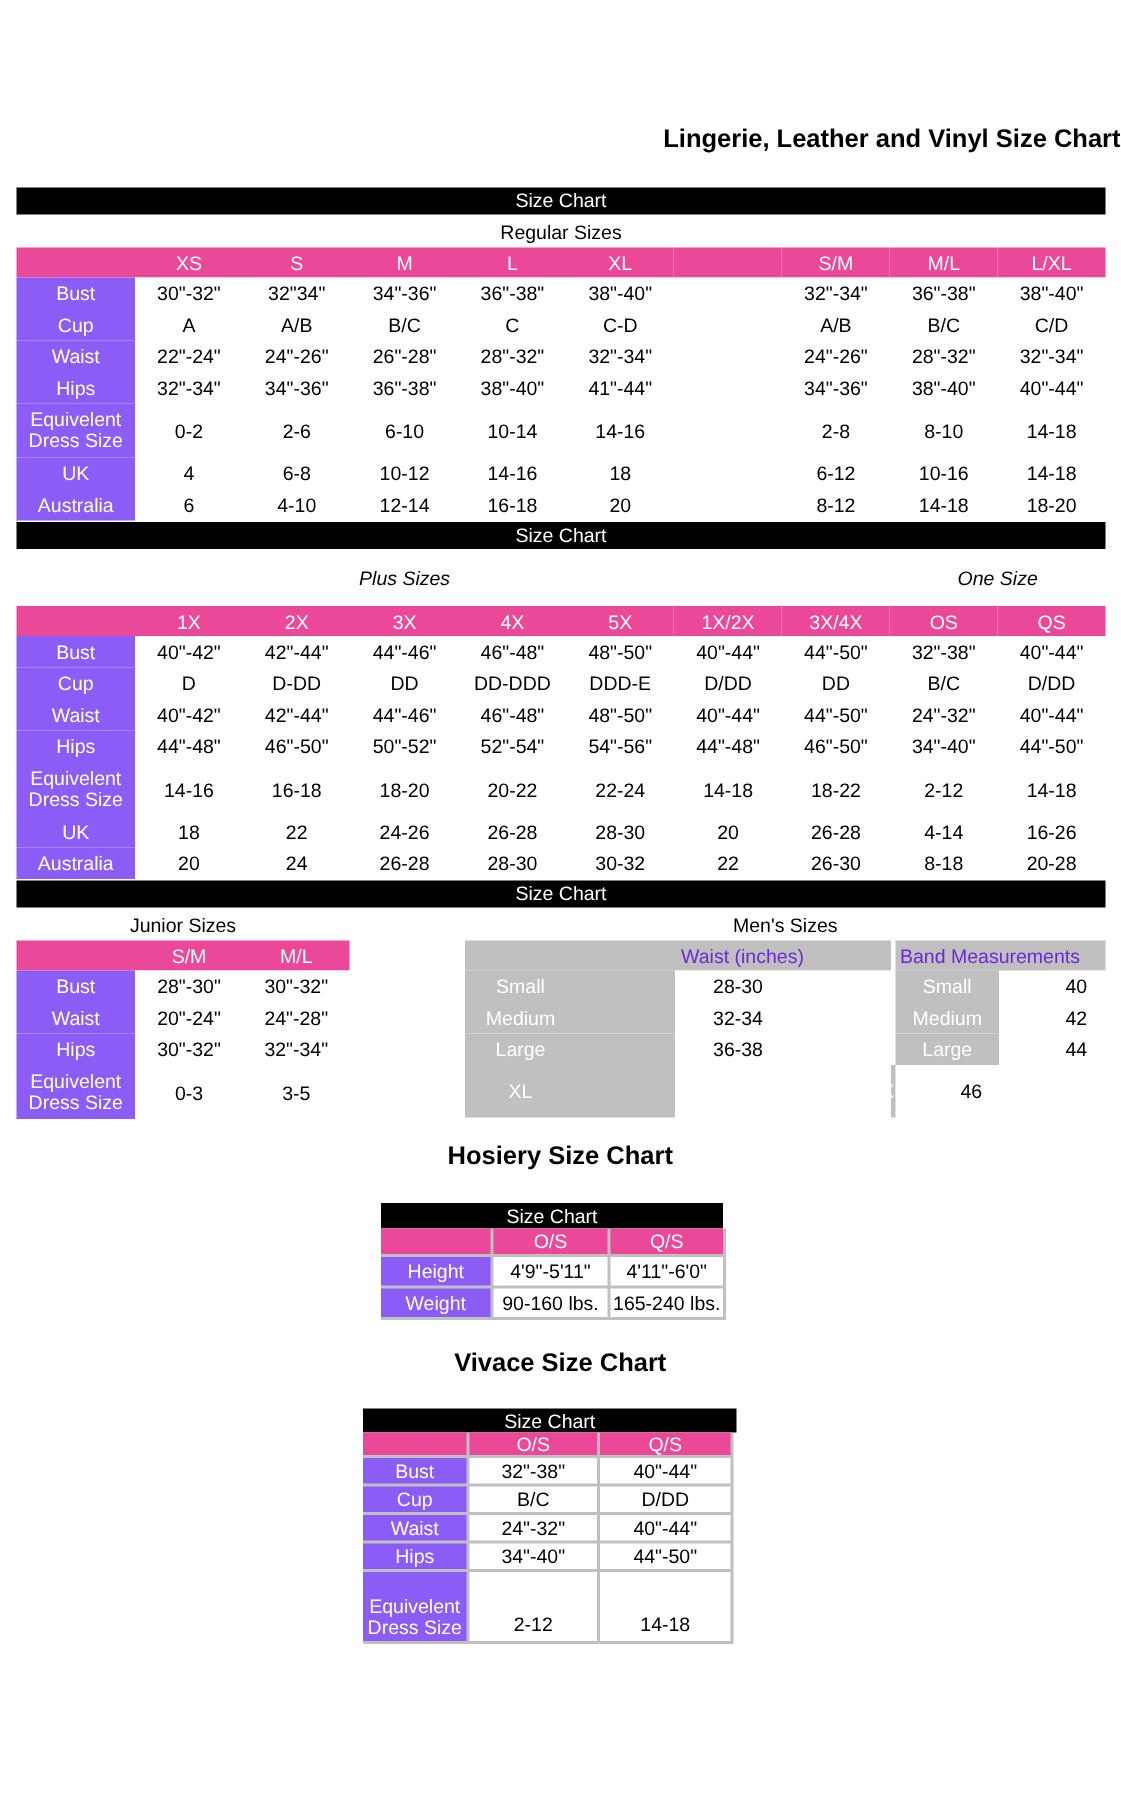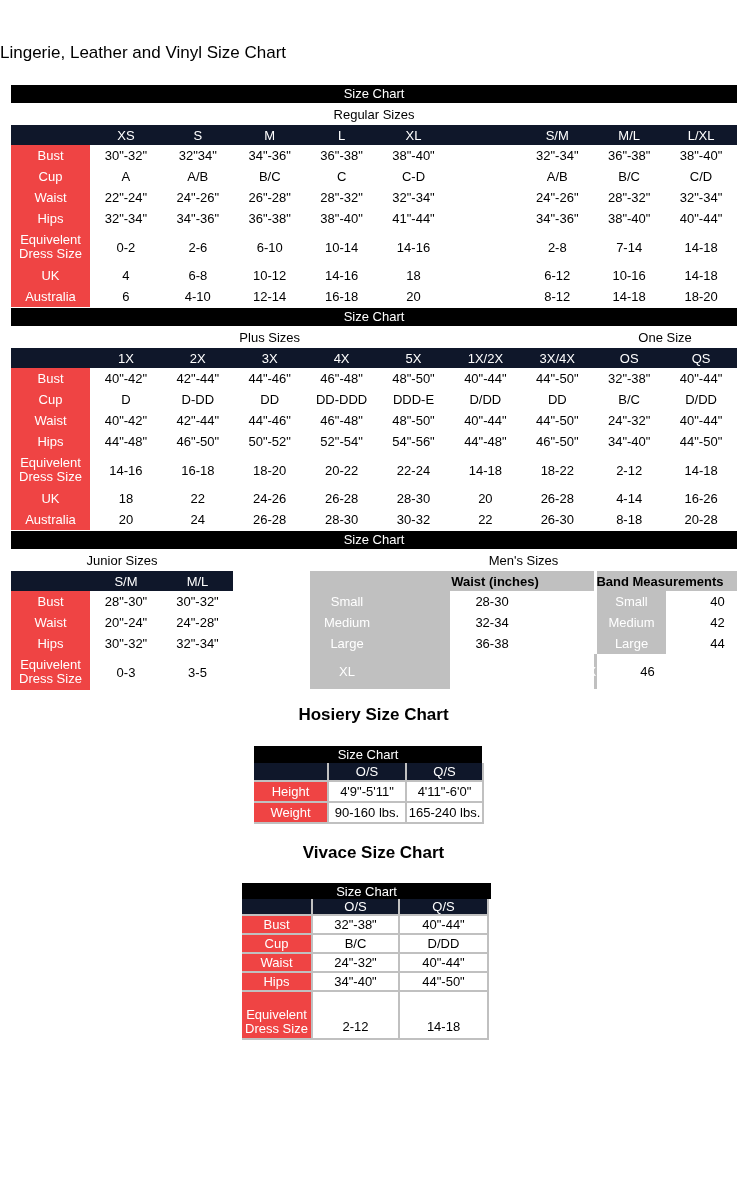--- a/index.html
+++ b/index.html
@@ -2,63 +2,63 @@
 <html><head>
 <meta charset="utf-8">
 <style>
   html,body { margin:0; padding:0; }
   body {
     width:747px; height:1200px; background:#fff; overflow:hidden;
     font-family:"Liberation Sans", sans-serif; color:#000;
     -webkit-font-smoothing:antialiased;
   }
   .page-title {
-    margin:0; padding-top:44px; text-align:left;
-    font-size:17px; font-weight:normal; line-height:18px;
+    margin:0; padding-top:84px; text-align:right;
+    font-size:17px; font-weight:bold; line-height:18px;
   }
   .section-title {
     margin:16px; text-align:center; font-size:17px; font-weight:bold; line-height:18px;
   }
   .content { margin-left:11px; width:726px; }
 
   .bar {
     background:#000; color:#fff; font-size:13px; line-height:18px; height:18px;
     display:flex; align-items:center; justify-content:center; width:726px;
   }
   .bar.first { margin-top:23px; }
   .bar.mt1 { margin-top:1px; }
 
   .subtitle-row { height:22px; font-size:13px; }
   .subtitle-center { display:flex; align-items:center; justify-content:center; height:22px;text-align:center; }
 
   
   .grid { display:grid; background:#fff; }
   .grid > div { box-sizing:border-box; white-space:nowrap; font-size:13px; }
-  .gh { background:#0f172a; color:#fff; display:flex; align-items:center; justify-content:center; height:20px; }
-  .gl { background:#ef4444; color:#fff; display:flex; flex-direction:column; align-items:center; justify-content:center; height:21px; line-height:14px; }
+  .gh { background:#ec4899; color:#fff; display:flex; align-items:center; justify-content:center; height:20px; }
+  .gl { background:#8b5cf6; color:#fff; display:flex; flex-direction:column; align-items:center; justify-content:center; height:21px; line-height:14px; }
   .gd { background:#fff; color:#000; display:flex; align-items:center; justify-content:center; height:21px; }
   .tall { height:36px; }
 
   #regular-grid, #plus-grid { grid-template-columns:79px repeat(9, 1fr); width:726px; }
   #junior-grid { grid-template-columns:79px 72px 71px; width:222px; }
 
   
-  .plus-subtitle { display:grid; grid-template-columns:79px repeat(9,1fr); width:726px; height:22px; }
+  .plus-subtitle { display:grid; grid-template-columns:79px repeat(9,1fr); width:726px; height:38px;font-style:italic; }
   .plus-subtitle .left  { grid-column:2/7;  display:flex; align-items:center; justify-content:center; font-size:13px; }
   .plus-subtitle .right { grid-column:9/11; display:flex; align-items:center; justify-content:center; font-size:13px; }
 
   
   .sec3-subtitles { display:flex; height:22px; font-size:13px; }
   .sec3-subtitles .jr { width:222px; display:flex; align-items:center; justify-content:center; }
   .sec3-subtitles .mn { margin-left:77px; width:427px; display:flex; align-items:center; justify-content:center; }
   .sec3-tables { display:flex; align-items:flex-start; }
   #mens-wrap { margin-left:77px; }
   #mens-grid { display:grid; grid-template-columns:140px 144px 3px 69px 71px; width:427px; }
   #mens-grid > div { box-sizing:border-box; font-size:13px; white-space:nowrap; }
-  .mh { background:#c0c0c0; color:#000000; height:20px; display:flex; align-items:center; justify-content:center;font-weight:bold; }
+  .mh { background:#c0c0c0; color:#6d28d9; height:20px; display:flex; align-items:center; justify-content:center; }
   .mh-waist { grid-column:1/3; padding-left:86px; }
   .mh-band  { grid-column:4/6; padding-right:14px; }
   .mgap { background:#fff; }
   .ml  { background:#c0c0c0; color:#fff; height:21px; display:flex; align-items:center; justify-content:center; padding-right:66px; }
   .md  { background:#fff; height:21px; display:flex; align-items:center; justify-content:center; padding-right:60px; }
   .mbl { background:#c0c0c0; color:#fff; height:21px; display:flex; align-items:center; justify-content:center; }
   .mbv { background:#fff; height:21px; display:flex; align-items:center; justify-content:center;margin-left:32px; }
   .tallr { height:35px !important; }
 
   
@@ -151,21 +151,21 @@
         <span>Equivelent</span>
         <span>Dress Size</span>
       </div>
       <div class="gd tall">0-2</div>
       <div class="gd tall">2-6</div>
       <div class="gd tall">6-10</div>
       <div class="gd tall">10-14</div>
       <div class="gd tall">14-16</div>
       <div class="gd tall"></div>
       <div class="gd tall">2-8</div>
-      <div class="gd tall">7-14</div>
+      <div class="gd tall">8-10</div>
       <div class="gd tall">14-18</div>
       <div class="gl">
         <span>UK</span>
       </div>
       <div class="gd">4</div>
       <div class="gd">6-8</div>
       <div class="gd">10-12</div>
       <div class="gd">14-16</div>
       <div class="gd">18</div>
       <div class="gd"></div>

